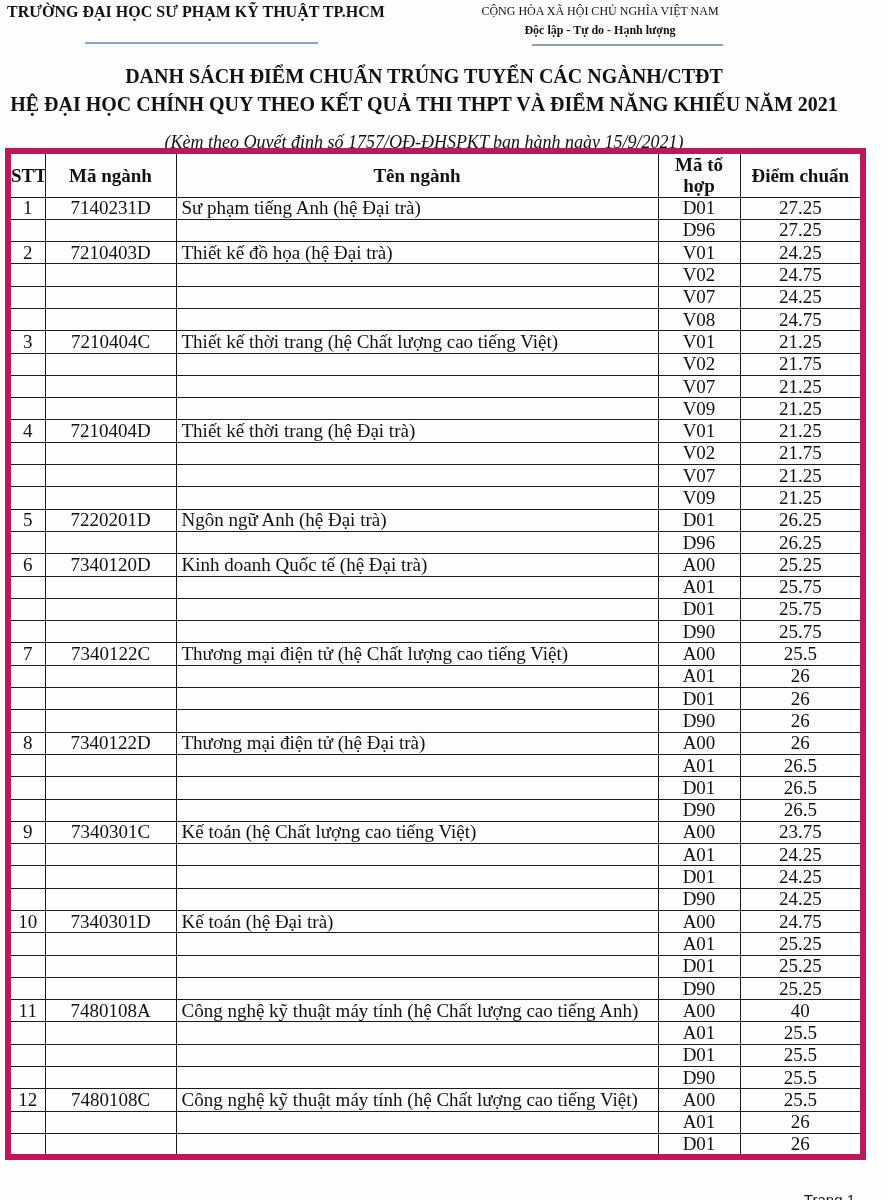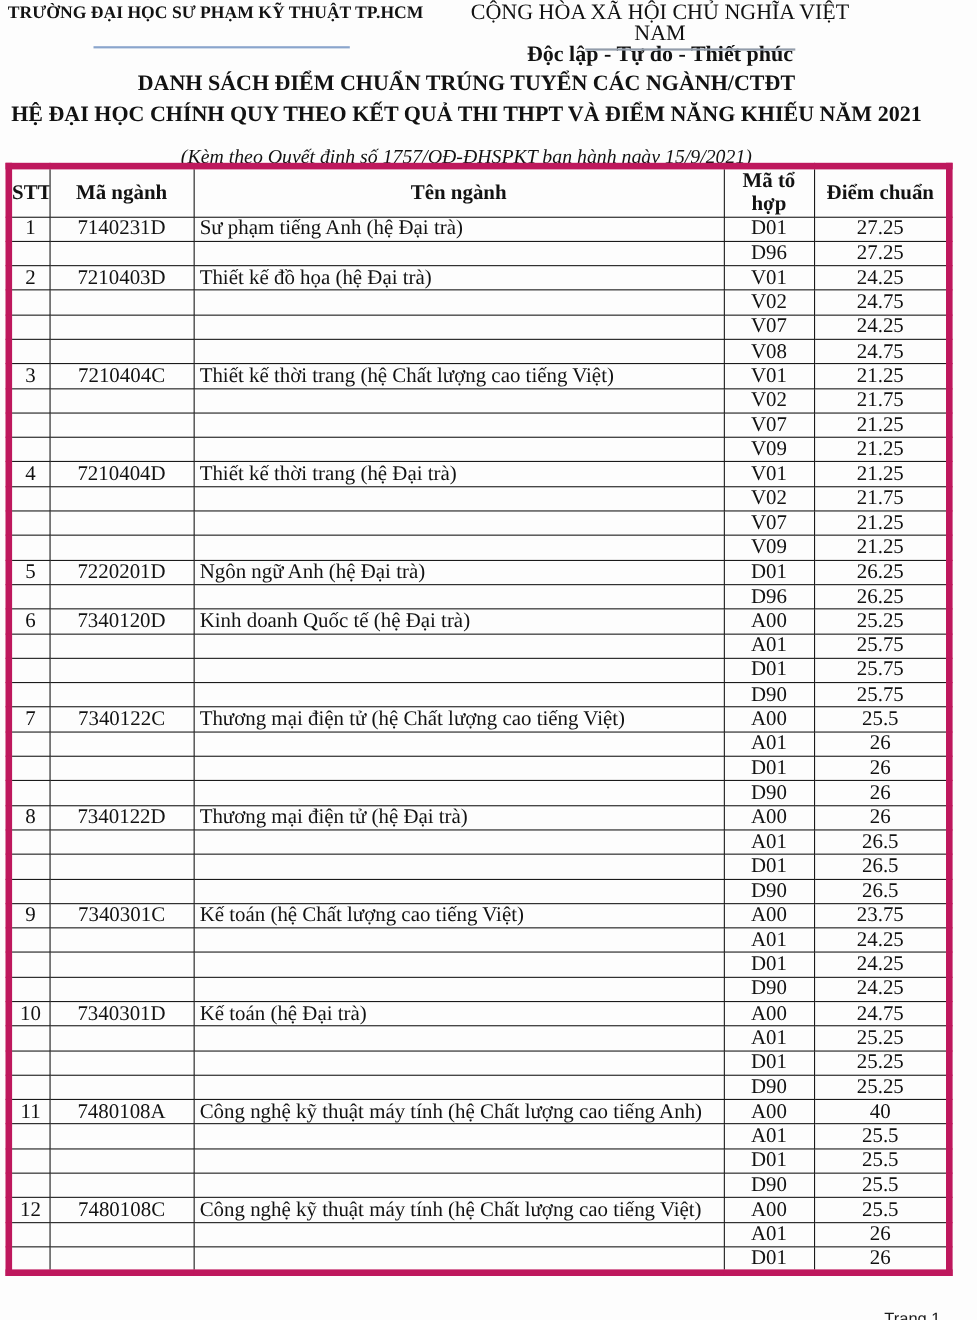--- a/index.html
+++ b/index.html
@@ -13,21 +13,21 @@
   }
   .page { position: absolute; inset: 0; }
 
   
   .hdr-left {
     position: absolute; left: 0; top: 2; top: 2px; width: 392px;
     text-align: center; font-size: 16px; line-height: 19px;
   }
   .hdr-right {
     position: absolute; left: 414px; top: 2px; width: 372px;
-    text-align: center; font-size: 20px; line-height: 19px;
+    text-align: center; font-size: 12px; line-height: 19px;
   }
   .hdr-line2 { font-weight: bold; }
   .rule {
     position: absolute; height: 2px;
   }
   .rule-left  { left: 85px;  top: 42px; width: 233px; }
   .rule-right { left: 532px; top: 44px; width: 191px; }
 
   
   .title-block {
@@ -74,21 +74,21 @@
 
 <div class="page">
 
   <div class="hdr-left">
     <div class="hdr-line2">TRƯỜNG ĐẠI HỌC SƯ PHẠM KỸ THUẬT TP.HCM</div>
   </div>
   <div class="rule rule-left" style="background: rgb(138, 165, 204);"></div>
 
   <div class="hdr-right">
     <div>CỘNG HÒA XÃ HỘI CHỦ NGHĨA VIỆT NAM</div>
-    <div class="hdr-line2">Độc lập - Tự do - Thiết phúc</div>
+    <div class="hdr-line2">Độc lập - Tự do - Hạnh lượng</div>
   </div>
   <div class="rule rule-right" style="background: rgb(147, 157, 171);"></div>
 
   <div class="title-block">
     <div class="title-1">DANH SÁCH ĐIỂM CHUẨN TRÚNG TUYỂN CÁC NGÀNH/CTĐT</div>
     <div class="title-2">HỆ ĐẠI HỌC CHÍNH QUY THEO KẾT QUẢ THI THPT VÀ ĐIỂM NĂNG KHIẾU NĂM 2021</div>
     <div class="subtitle">(Kèm theo Quyết định số 1757/QĐ-ĐHSPKT ban hành ngày 15/9/2021)</div>
   </div>
 
   <table class="score-table">

